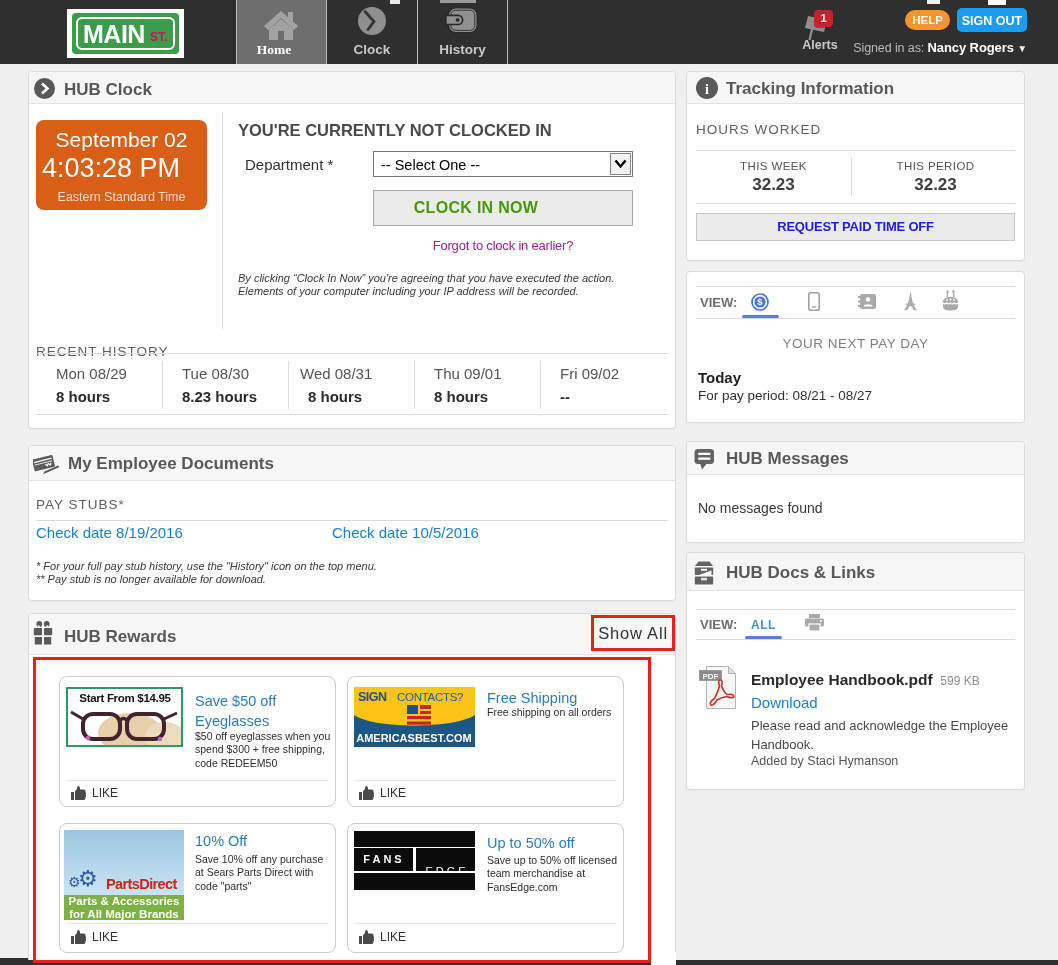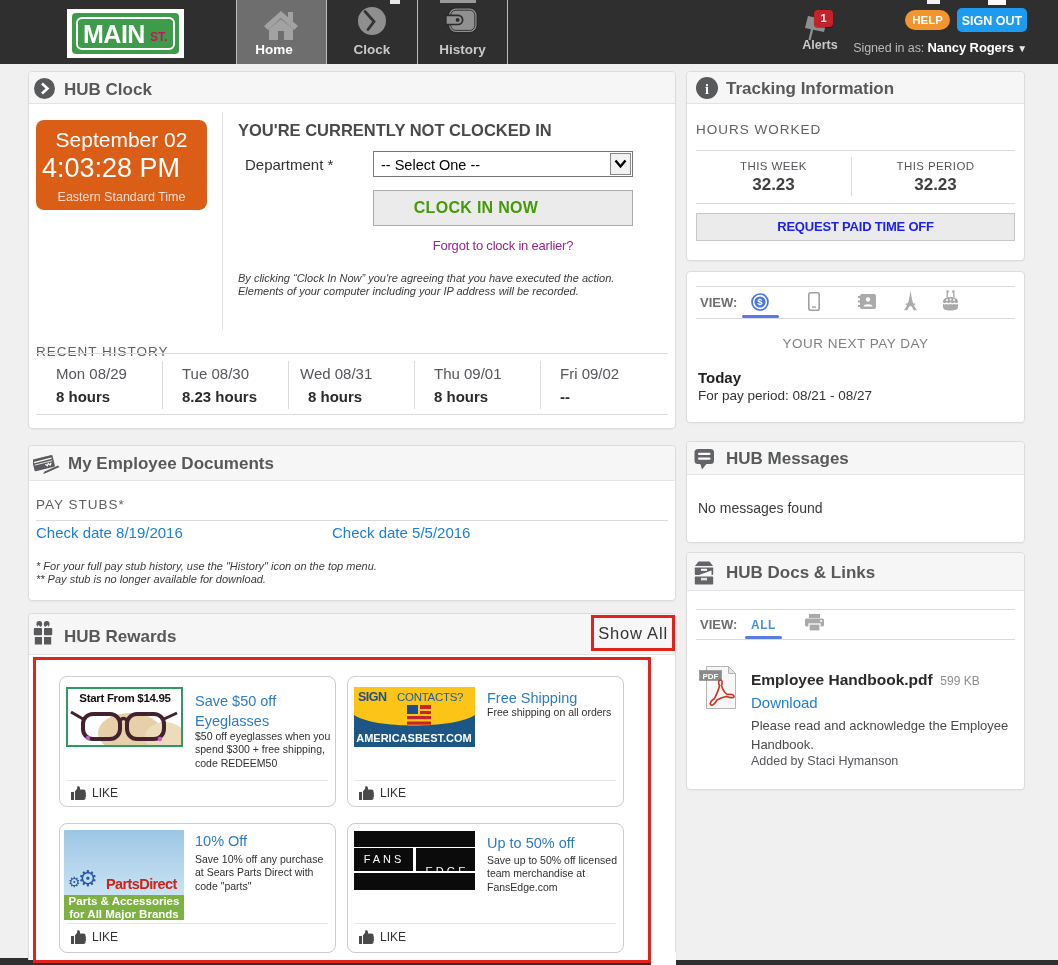--- a/index.html
+++ b/index.html
@@ -26,21 +26,21 @@
 <div class="abs" style="left:237px;top:0;width:89px;height:64px;background:#6E6E6E;"></div>
 <div class="abs" style="left:236px;top:0;width:1px;height:64px;background:#BDBDBD;"></div>
 <div class="abs" style="left:326px;top:0;width:1px;height:64px;background:#BDBDBD;"></div>
 <div class="abs" style="left:417px;top:0;width:1px;height:64px;background:#BDBDBD;"></div>
 <div class="abs" style="left:507px;top:0;width:1px;height:64px;background:#BDBDBD;"></div>
 <svg class="abs" style="left:263px;top:9px;" width="36" height="31" viewBox="0 0 36 31">
   <rect x="25" y="3" width="5" height="9" fill="#A2A2A2"></rect>
   <path d="M18 2 L35 17 L31 21 L18 9 L5 21 L1 17 Z" fill="#A2A2A2"></path>
   <path d="M18 10 L30 20 L30 31 L21 31 L21 22 L15 22 L15 31 L6 31 L6 20 Z" fill="#A2A2A2"></path>
 </svg>
-<div class="lbl" style="left:237px;top:42px;width:74px;text-align:center;font-size:13.5px;font-weight:bold;color:#fff;">Home</div>
+<div class="lbl" style="left:237px;top:42px;width:74px;text-align:center;font-size:13.5px;font-weight:bold;color:#fff;font-family:Liberation Serif, serif;">Home</div>
 <svg class="abs" style="left:358px;top:7px;" width="28" height="28" viewBox="0 0 28 28">
   <circle cx="14" cy="14" r="14" fill="#8F8F8F"></circle>
   <path d="M7 4.5 L16 14.5 L10 22.5" stroke="#333" stroke-width="2.8" fill="none" stroke-linecap="round"></path>
 </svg>
 <div class="lbl" style="left:327px;top:42px;width:90px;text-align:center;font-size:13.5px;font-weight:bold;color:#C9C9C9;">Clock</div>
 <svg class="abs" style="left:445px;top:7px;" width="34" height="27" viewBox="0 0 34 27">
   <rect x="3.3" y="0.8" width="29" height="25" rx="7.5" fill="#909090" stroke="#2A2A2A" stroke-width="1.6"></rect>
   <rect x="5.8" y="3.2" width="24" height="20.2" rx="5" fill="none" stroke="#2A2A2A" stroke-width="0.9"></rect>
   <path d="M0.8 8.3 H13 a4.6 4.6 0 0 1 0 9.2 H0.8 Z" fill="#909090" stroke="#2A2A2A" stroke-width="1.7"></path>
   <circle cx="12.6" cy="12.9" r="1.9" fill="#2A2A2A"></circle>
@@ -116,21 +116,21 @@
     <line x1="1.5" y1="7.2" x2="19.5" y2="7.2" stroke="#fff" stroke-width="1.3"></line>
     <line x1="1.5" y1="9.8" x2="19.5" y2="9.8" stroke="#F6F6F6" stroke-width="0.8"></line>
     <path d="M12 11.5 l1.5 2 l1.5-2 l1.5 2 l1.5-2" stroke="#fff" stroke-width="1.2" fill="none"></path>
   </g>
   <polygon points="11.5,18.5 25,12.5 26.5,14 13,20 10,21" fill="#5A5B5E"></polygon>
 </svg>
 <div class="ptitle" style="left:68px;top:454px;">My Employee Documents</div>
 <div class="lbl" style="left:36px;top:497px;font-size:13.5px;color:#5F6062;letter-spacing:1px;">PAY STUBS*</div>
 <div class="hair" style="left:36px;top:520px;width:632px;"></div>
 <div class="lbl" style="left:36px;top:524px;font-size:15px;color:#1B7FD6;">Check date 8/19/2016</div>
-<div class="lbl" style="left:332px;top:524px;font-size:15px;color:#1B7FD6;">Check date 5/5/2016</div>
+<div class="lbl" style="left:332px;top:524px;font-size:15px;color:#1B7FD6;">Check date 10/5/2016</div>
 <div class="lbl" style="left:36px;top:560px;font-size:11px;font-style:italic;color:#3A3A3A;">* For your full pay stub history, use the "History" icon on the top menu.</div>
 <div class="lbl" style="left:36px;top:573px;font-size:11px;font-style:italic;color:#3A3A3A;">** Pay stub is no longer available for download.</div>
 
 <div class="panel" style="left:28px;top:613px;width:648px;height:352px;border-radius:4px 4px 0 0;"></div>
 <div class="phead" style="left:29px;top:614px;width:646px;height:41px;"></div>
 <svg class="abs" style="left:33px;top:620px;" width="20" height="25" viewBox="0 0 20 25">
   <circle cx="6.3" cy="4" r="2.9" fill="#58595B"></circle>
   <circle cx="13.7" cy="4" r="2.9" fill="#58595B"></circle>
   <line x1="5" y1="5.5" x2="9.7" y2="10.2" stroke="#fff" stroke-width="1.3"></line>
   <line x1="15" y1="5.5" x2="10.3" y2="10.2" stroke="#fff" stroke-width="1.3"></line>
@@ -205,21 +205,21 @@
 <svg class="abs" style="left:70px;top:930px;" width="16" height="15" viewBox="0 0 16 15">
     <path d="M1 6 h3 v8 h-3 z M5 14 h8.5 c1.5 0 2.5-1.2 1.8-2.6 c0.9-0.8 0.9-2 0.3-2.8 c0.6-0.9 0.4-2-0.2-2.6 c0.3-1.5-0.6-2.4-2-2.4 h-3.5 c0.5-2.6-0.6-3.6-2.4-3.6 c0 2.4-1.3 4.6-2.5 5 z" fill="#4A4A4A"></path>
   </svg>
 <div class="lbl" style="left:92px;top:930px;font-size:12px;color:#333;">LIKE</div>
 
 <div class="abs" style="left:347px;top:823px;width:277px;height:130px;background:#fff;border:1px solid #CCC;border-radius:8px;"></div>
 <div class="abs" style="left:354px;top:831px;width:121px;height:59px;">
   <div class="abs" style="left:0;top:0;width:121px;height:16px;background:#0B0B0B;"></div>
   <div class="abs" style="left:0;top:17px;width:59px;height:23px;background:#0B0B0B;"></div>
   <div class="abs" style="left:62px;top:17px;width:59px;height:23px;background:#0B0B0B;"></div>
-  <div class="lbl" style="left:0;top:22px;width:60px;text-align:center;font-size:11px;font-weight:normal;color:#fff;letter-spacing:3px;">FANS</div>
+  <div class="lbl" style="left:0;top:22px;width:60px;text-align:center;font-size:11px;font-weight:bold;color:#fff;letter-spacing:3px;">FANS</div>
   <div class="lbl" style="left:63px;top:34px;width:60px;text-align:center;font-size:11px;font-weight:normal;color:#fff;letter-spacing:3px;">EDGE</div>
   <div class="abs" style="left:0;top:42px;width:121px;height:17px;background:#0B0B0B;"></div>
 </div>
 <div class="lbl" style="left:487px;top:835px;font-size:14.5px;color:#2E7CC0;">Up to 50% off</div>
 <div class="lbl" style="left:487px;top:854px;font-size:10.5px;color:#2F2F2F;line-height:13.4px;">Save up to 50% off licensed<br>team merchandise at<br>FansEdge.com</div>
 <div class="hair" style="left:355px;top:923px;width:261px;background:#E4E4E4;"></div>
 <svg class="abs" style="left:358px;top:930px;" width="16" height="15" viewBox="0 0 16 15">
     <path d="M1 6 h3 v8 h-3 z M5 14 h8.5 c1.5 0 2.5-1.2 1.8-2.6 c0.9-0.8 0.9-2 0.3-2.8 c0.6-0.9 0.4-2-0.2-2.6 c0.3-1.5-0.6-2.4-2-2.4 h-3.5 c0.5-2.6-0.6-3.6-2.4-3.6 c0 2.4-1.3 4.6-2.5 5 z" fill="#4A4A4A"></path>
   </svg>
 <div class="lbl" style="left:380px;top:930px;font-size:12px;color:#333;">LIKE</div>

